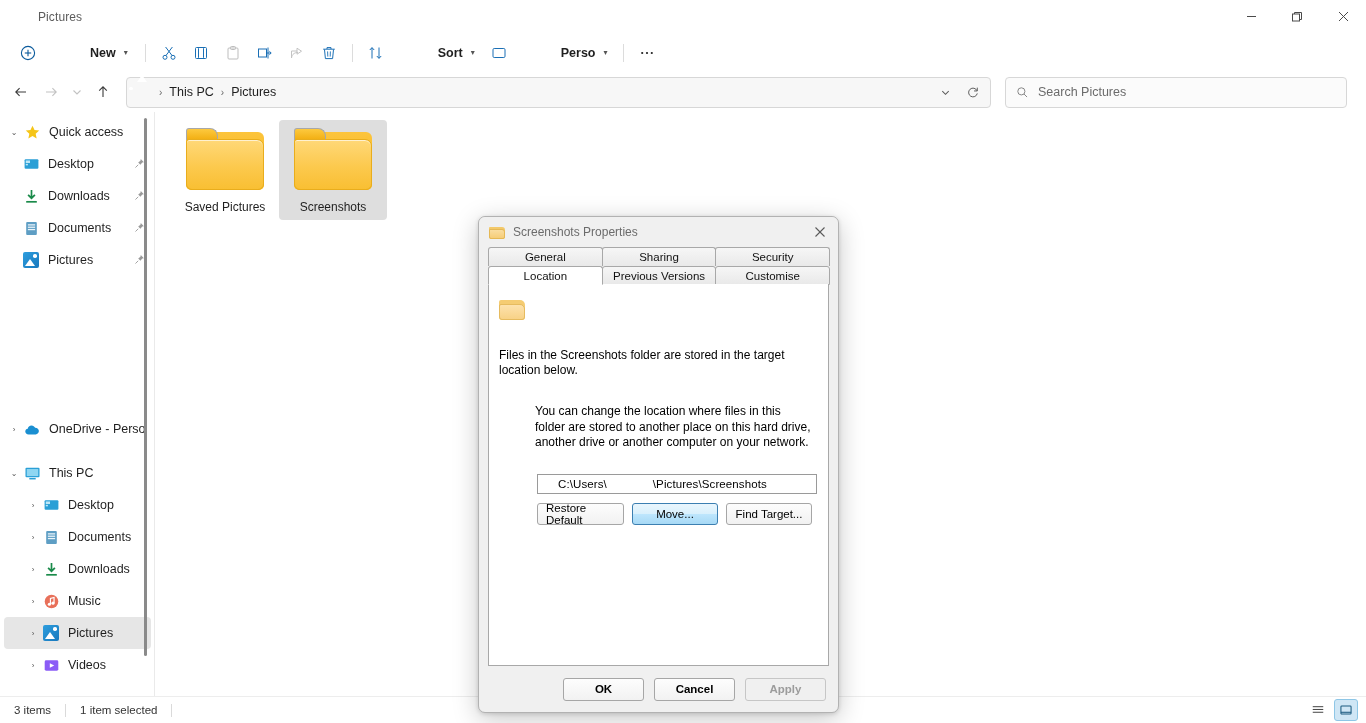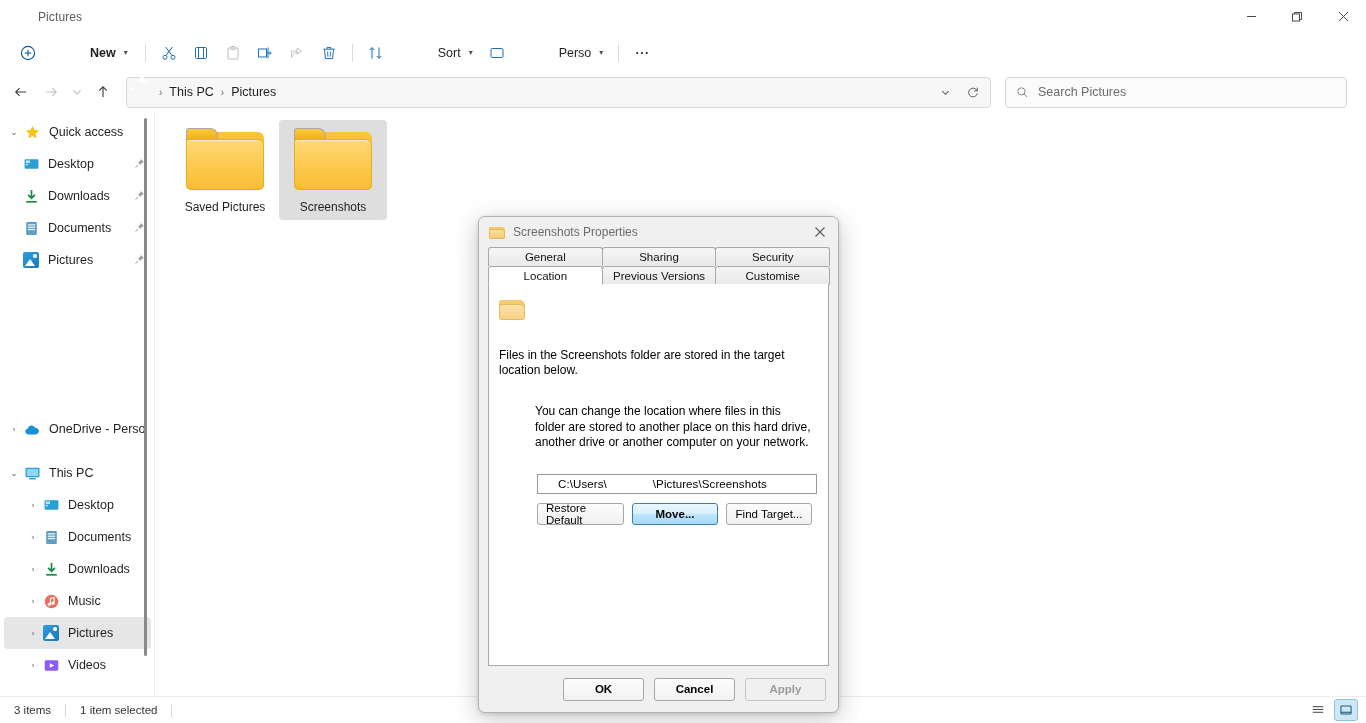--- a/index.html
+++ b/index.html
@@ -63,21 +63,21 @@
     background: #ffffff;
   }
   .cmd-item {
     height: 30px; display: flex; align-items: center;
     border-radius: 4px; padding: 0 8px; gap: 6px;
     color: #1f1f1f; font-size: 12.5px; cursor: default;
   }
   .cmd-item.dim { color: #b9b9b9; }
   .cmd-new { padding: 0 10px 0 8px; }
   .cmd-label { font-size: 12.5px; font-weight: 600; padding-left: 48px; }
-  .cmd-label.norm { font-weight: 400; }
+  .cmd-label.norm { font-weight: 700; }
   .chev { font-size: 8px; color: #555; margin-left: 2px; }
   .cmd-sep {
     width: 1px; height: 18px; background: #dcdcdc; margin: 0 7px;
   }
   .ico { width: 16px; height: 16px; display: block; }
 
   
   .addrrow {
     height: 40px; flex: none;
     display: flex; align-items: center; padding: 0 12px 0 6px; gap: 0;
@@ -298,21 +298,20 @@
   .wbtn {
     height: 22px; min-width: 86px; padding: 0 8px;
     border: 1px solid #a6a6a6; border-radius: 3px;
     background: linear-gradient(180deg,#fdfdfd,#f1f1f1);
     font-size: 11.5px; color: #000;
     display: flex; align-items: center; justify-content: center;
   }
   .wbtn.focus {
     border: 1px solid #3c7fb1;
     background: linear-gradient(180deg,#eaf6fd 0%,#d9f0fc 48%,#bee6fd 50%,#a7d9f5 100%);
-    font-weight: bold;
   }
 
   .dlg-footer {
     height: 46px; flex: none;
     display: flex; align-items: center; justify-content: flex-end;
     gap: 10px; padding: 0 12px 0 0; font-weight: bold;
   }
   .fbtn {
     width: 81px; height: 23px;
     border: 1px solid #a6a6a6; border-radius: 3px;

